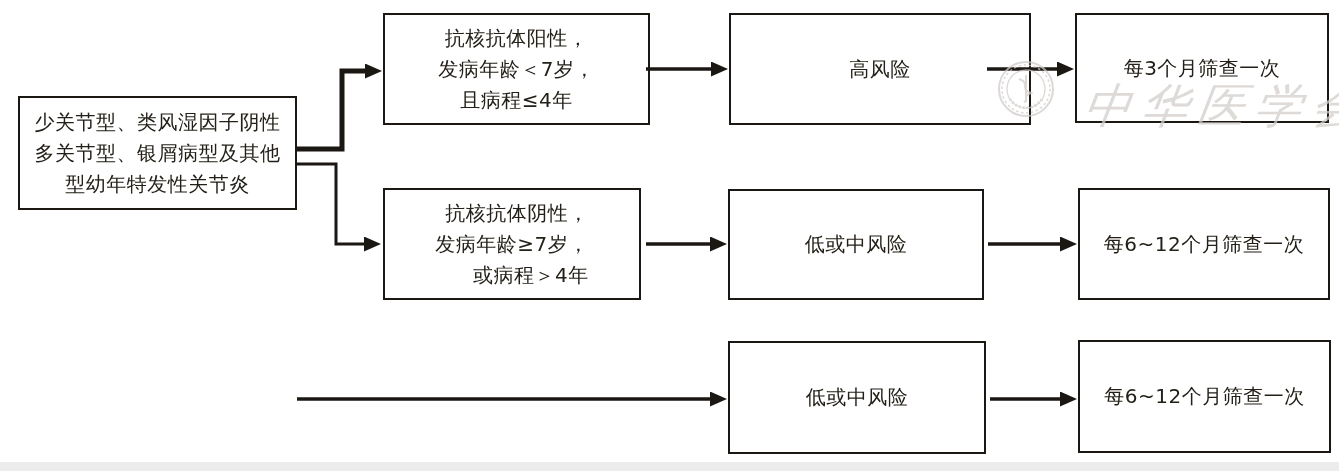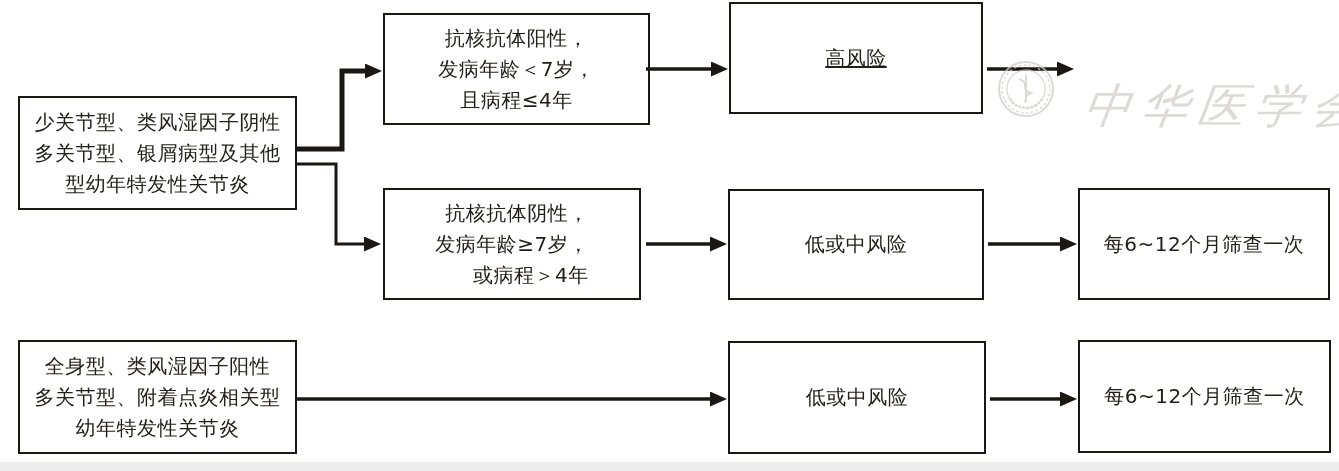--- a/index.html
+++ b/index.html
@@ -22,21 +22,21 @@
     font-size:20px;
     line-height:1.55;
     color:#242019;
     white-space:pre-line;
     z-index:1;
     letter-spacing:0.5px;
   }
   
   #n-oligo   {left:18px;  top:96px;  width:279px; height:114px;text-align:center;}
   #n-anapos  {left:383px; top:13px;  width:267px; height:112px;}
-  #n-high    {left:729px; top:2px;  width:254px; height:112px;text-decoration:underline;}
+  #n-high    {left:729px; top:13px;  width:302px; height:112px;}
   #n-s3mo    {left:1075px;top:13px;  width:254px; height:110px;}
   #n-ananeg  {left:383px; top:188px; width:258px; height:112px;text-align:right;}
   #n-lowmid1 {left:728px; top:189px; width:256px; height:111px;}
   #n-s612a   {left:1078px;top:188px; width:252px; height:112px;}
   #n-sys     {left:18px;  top:340px; width:279px; height:114px;}
   #n-lowmid2 {left:728px; top:341px; width:258px; height:113px;}
   #n-s612b   {left:1078px;top:340px; width:253px; height:113px;}
 
   #arrows{
     position:absolute;left:0;top:0;width:1339px;height:471px;
@@ -65,28 +65,26 @@
 
   <div id="bottom-strip"></div>
 
   <div class="node" id="n-oligo">少关节型、类风湿因子阴性
 多关节型、银屑病型及其他
 型幼年特发性关节炎</div>
   <div class="node" id="n-anapos">抗核抗体阳性，
 发病年龄＜7岁，
 且病程≤4年</div>
   <div class="node" id="n-high">高风险</div>
+  <div class="node" id="n-s3mo">每3个月筛查一次</div>
   <div class="node" id="n-ananeg">抗核抗体阴性，
 发病年龄≥7岁，
 或病程＞4年</div>
   <div class="node" id="n-lowmid1">低或中风险</div>
   <div class="node" id="n-s612a">每6~12个月筛查一次</div>
-  <div class="node" id="n-sys">全身型、类风湿因子阳性
-多关节型、附着点炎相关型
-幼年特发性关节炎</div>
   <div class="node" id="n-lowmid2">低或中风险</div>
   <div class="node" id="n-s612b">每6~12个月筛查一次</div>
 
   <svg id="arrows" viewBox="0 0 1339 471" xmlns="http://www.w3.org/2000/svg">
     <defs>
       <marker id="ah" markerUnits="userSpaceOnUse" markerWidth="17" markerHeight="15" refX="0" refY="7.5" orient="auto">
         <path d="M0,0 L17,7.5 L0,15 Z" fill="#1b1713"></path>
       </marker>
     </defs>
     <path d="M297,149 L342,149 L342,71 L365,71" fill="none" stroke="#1b1713" stroke-width="5" marker-end="url(#ah)"></path>

